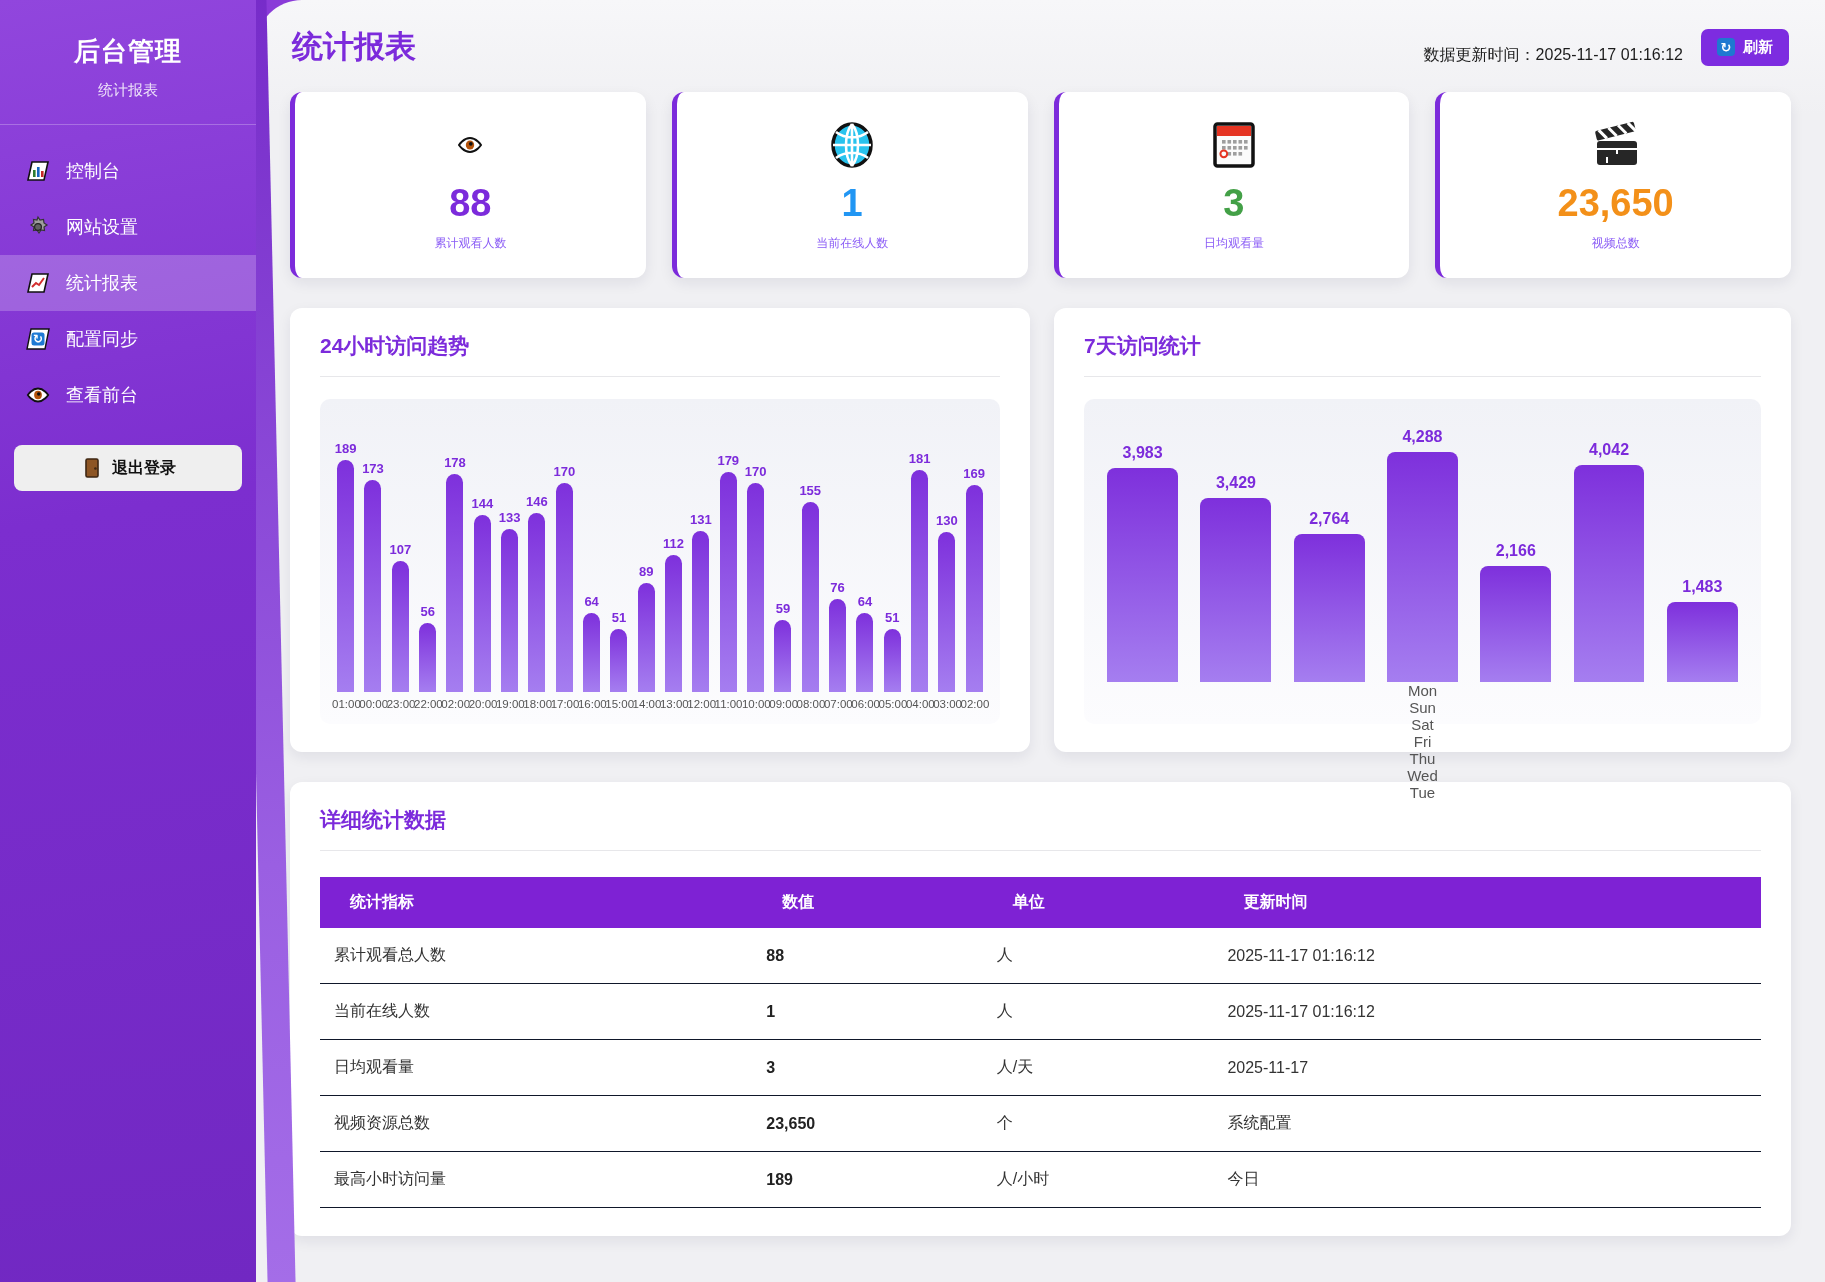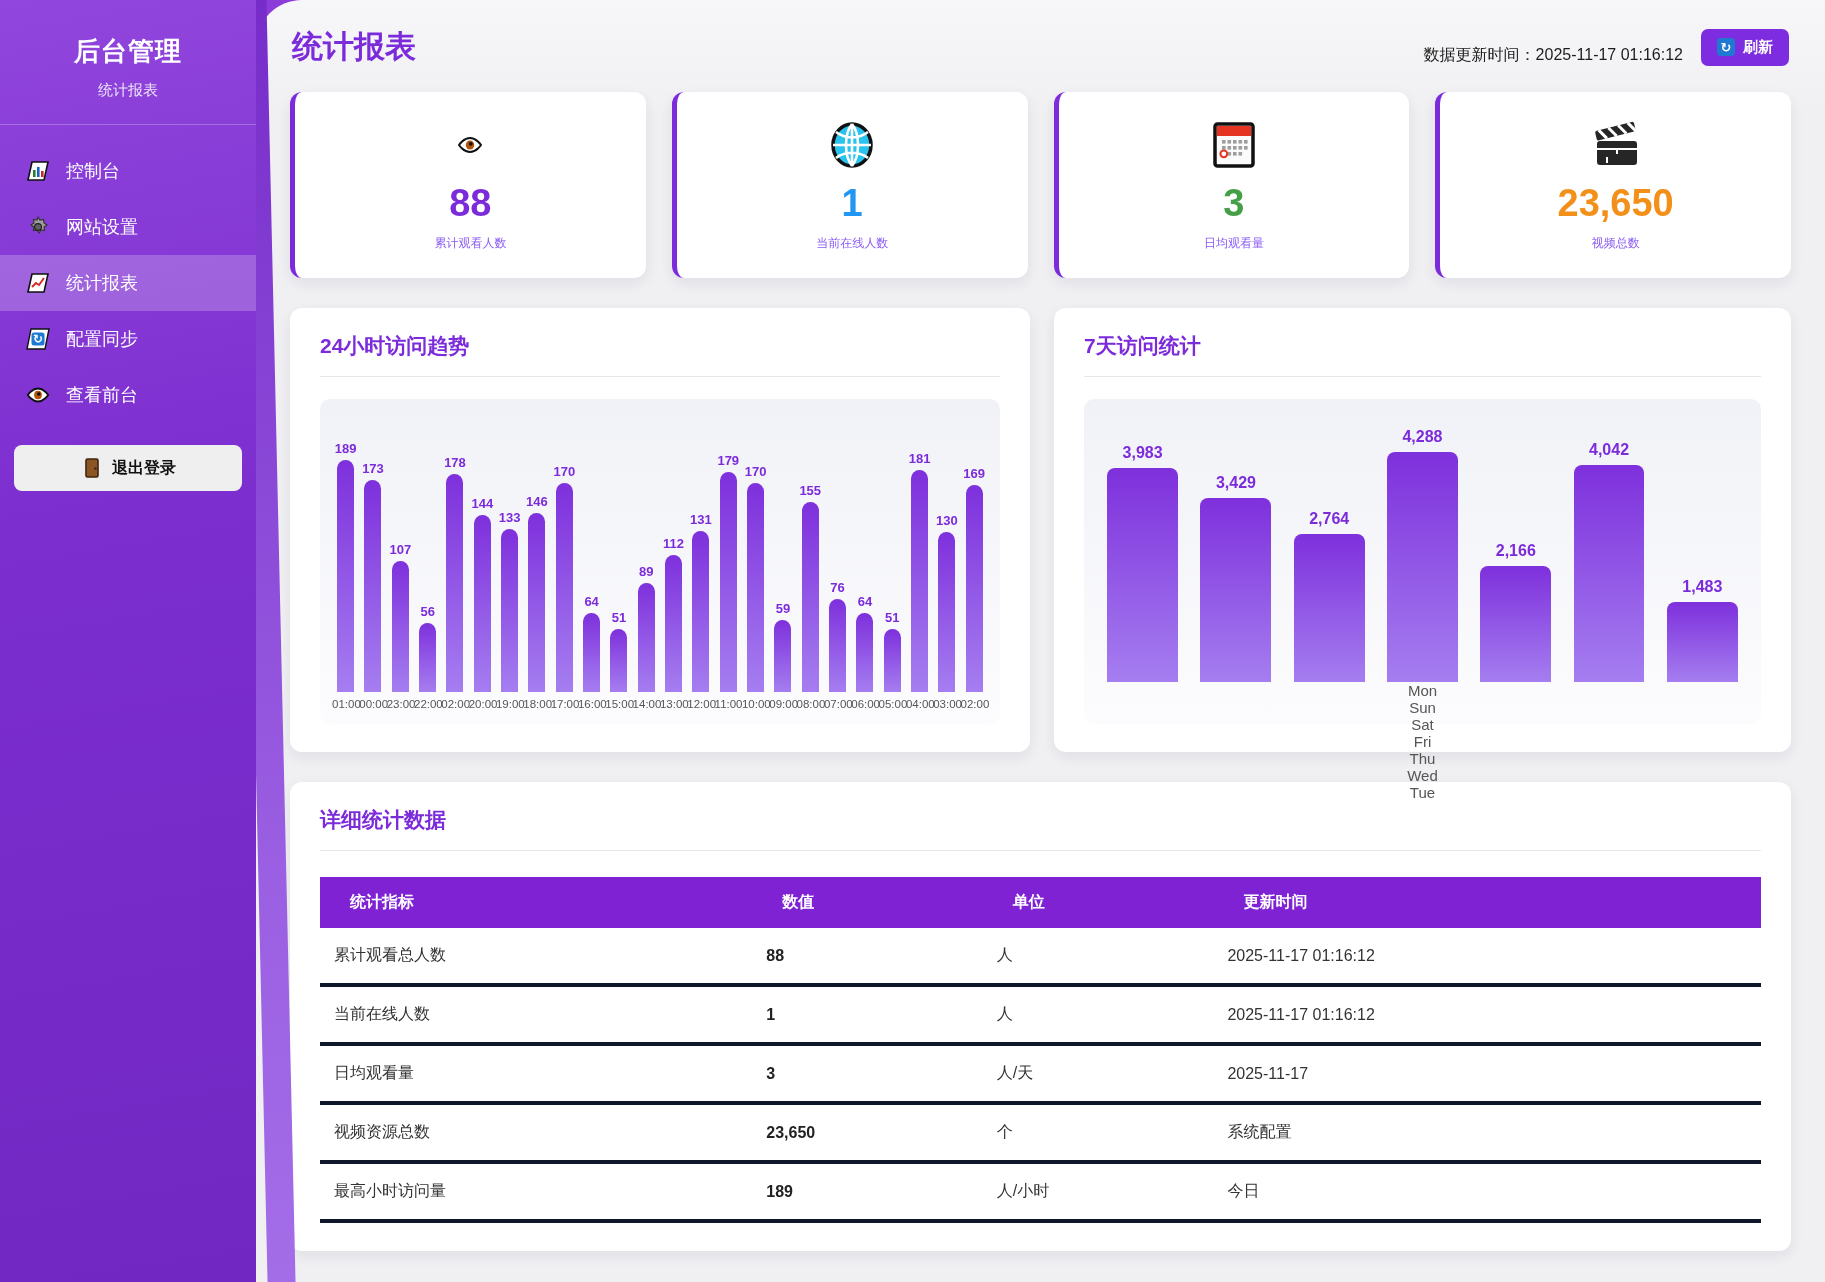--- a/index.html
+++ b/index.html
@@ -87,21 +87,21 @@
   .chart-7d .bar-rect { width:76%; border-radius:8px 8px 0 0; }
   .chart-7d .labels-area { height:34px; align-items:center;flex-direction:column; }
   .chart-7d .x-label { font-size:15px; }
   
   .table-card { margin-top:30px; }
   .stats-table { width:100%; border-collapse:collapse; margin-top:26px; }
   .stats-table th {
     background:#7e22d4; color:#fff; text-align:left; font-size:16px; font-weight:700;
     padding:15px 30px;
   }
-  .stats-table td { padding:17px 14px; font-size:16px; color:#333; border-bottom:4px solid #0f172a; }
+  .stats-table td { padding:17px 14px; font-size:16px; color:#333; border-bottom:1px solid #0f172a; }
   .stats-table td.val { font-weight:700; color:#222; }
   .col1{width:30%} .col2{width:16%} .col3{width:16%} .col4{width:38%}
 </style>
 </head>
 <body>
 
 <aside class="sidebar">
   <div class="sidebar-head">
     <div class="sidebar-title">后台管理</div>
     <div class="sidebar-subtitle">统计报表</div>

